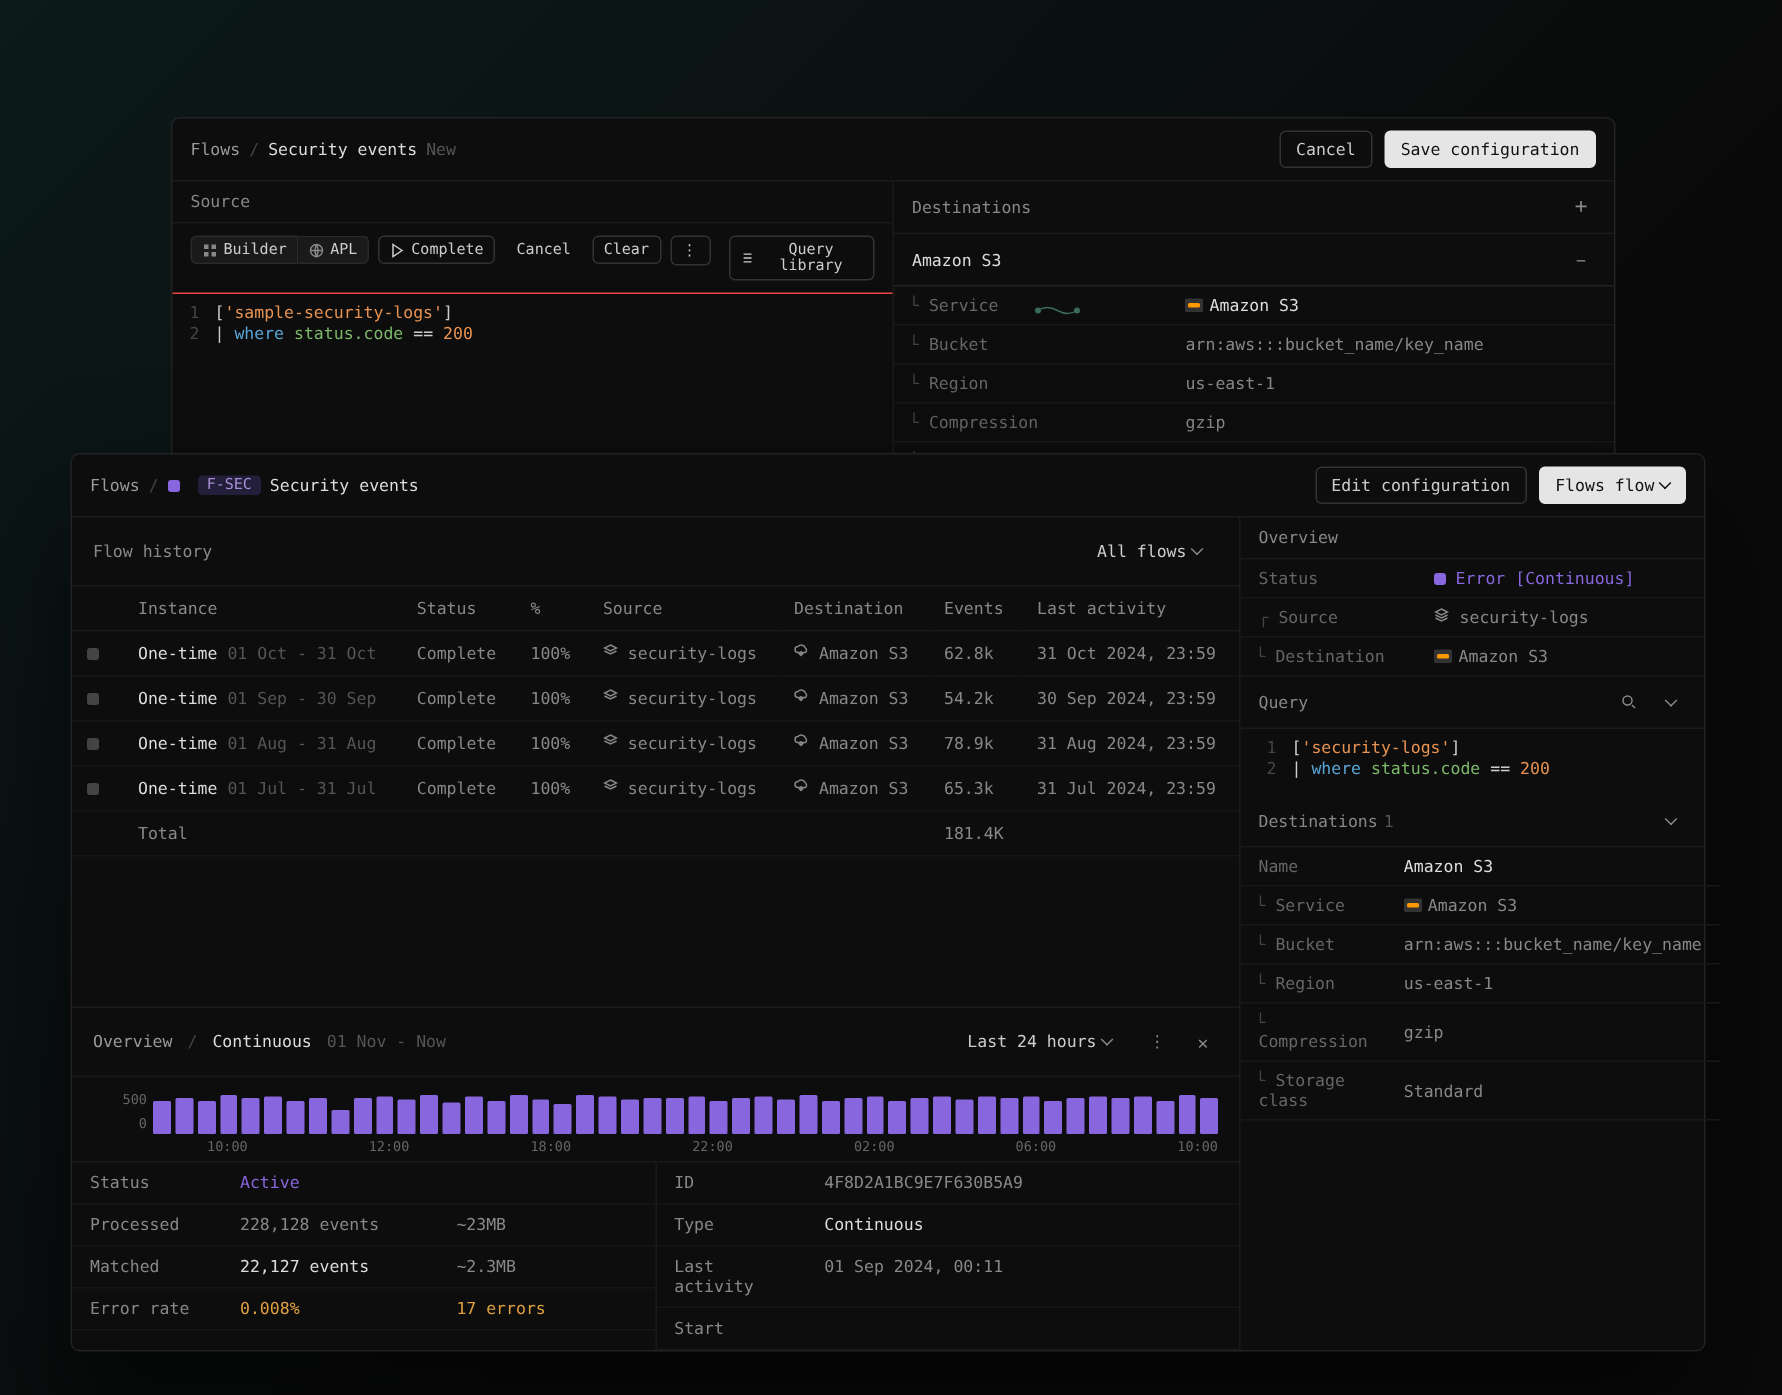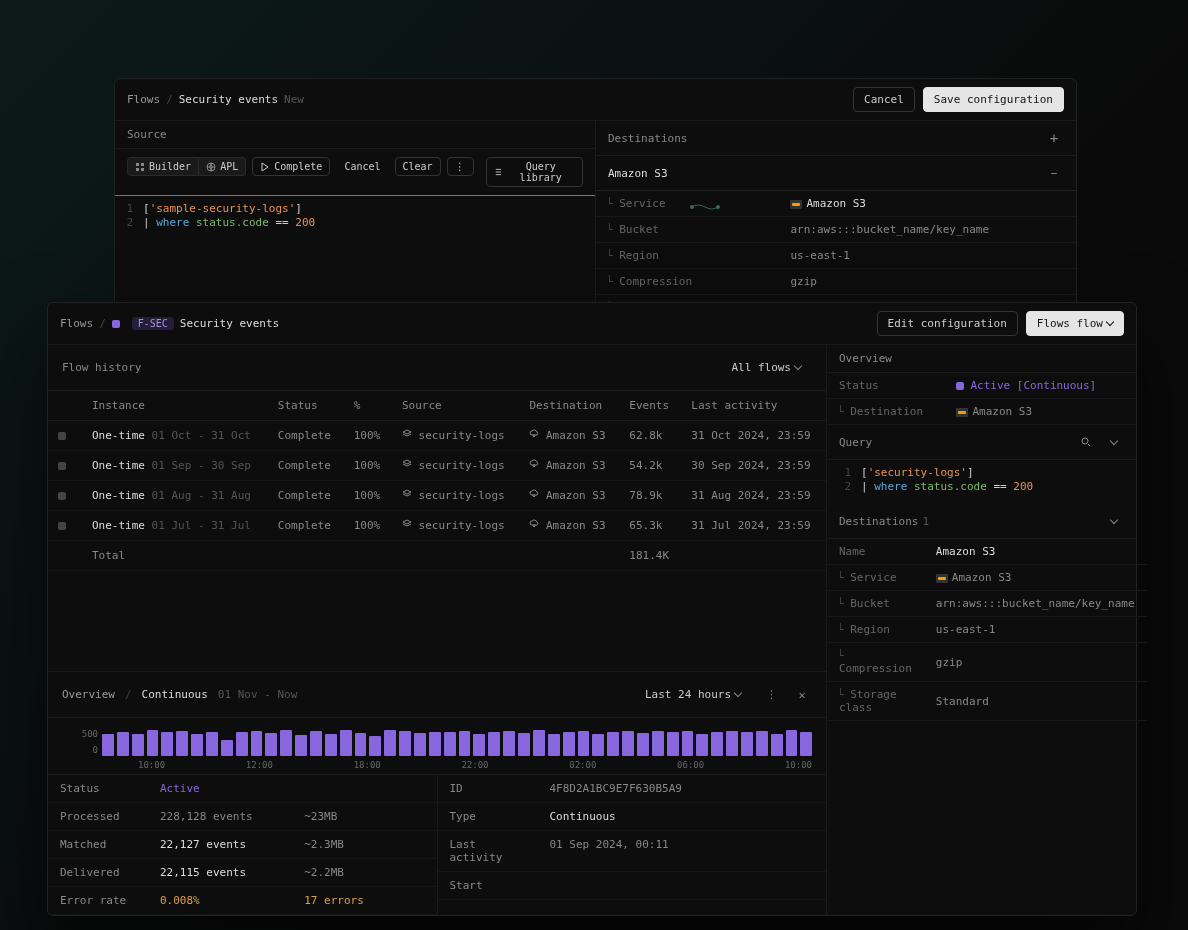--- a/index.html
+++ b/index.html
@@ -430,25 +430,20 @@
                 <div class="k">Processed</div>
                 <div class="v ">228,128 events</div>
                 <div class="v ">~23MB</div>
               </div>
               <div class="stat-row">
                 <div class="k">Matched</div>
                 <div class="v bright">22,127 events</div>
                 <div class="v ">~2.3MB</div>
               </div>
               <div class="stat-row">
-                <div class="k">Delivered</div>
-                <div class="v bright">22,115 events</div>
-                <div class="v ">~2.2MB</div>
-              </div>
-              <div class="stat-row">
                 <div class="k">Error rate</div>
                 <div class="v warn">0.008%</div>
                 <div class="v warn">17 errors</div>
               </div>
             </div>
           <div class="col" id="stats-right">
               <div class="stat-row">
                 <div class="k">ID</div>
                 <div class="v ">4F8D2A1BC9E7F630B5A9</div>
               </div>
@@ -468,21 +463,27 @@
       </div>
 
       <div class="body-right">
         <div class="section-hd">
             <span>Overview</span>
           </div>
         <table class="kv-table">
           <tbody>
               <tr>
                 <td>Status</td>
-                <td><span class="sq purple"></span><span class="active-txt">Active [Continuous]</span></td>
+                <td><span class="sq purple"></span><span class="active-txt">Error [Continuous]</span></td>
+              </tr>
+          <tr>
+                <td><span style="color:#444">┌ </span><span>Source</span></td>
+                <td><svg class="icon" viewBox="0 0 10 10">
+                    <path d="M5 1L9 3L5 5L1 3Z M1 5L5 7L9 5 M1 7L5 9L9 7" fill="none" stroke="#888"></path>
+                  </svg> <span>security-logs</span></td>
               </tr>
           <tr>
                 <td class="kv-sub">Destination</td>
                 <td><span class="aws-square"></span><span>Amazon S3</span></td>
               </tr>
         </tbody>
           </table>
         <div class="section-hd">
           <span>Query</span>
           <div class="row-actions">

